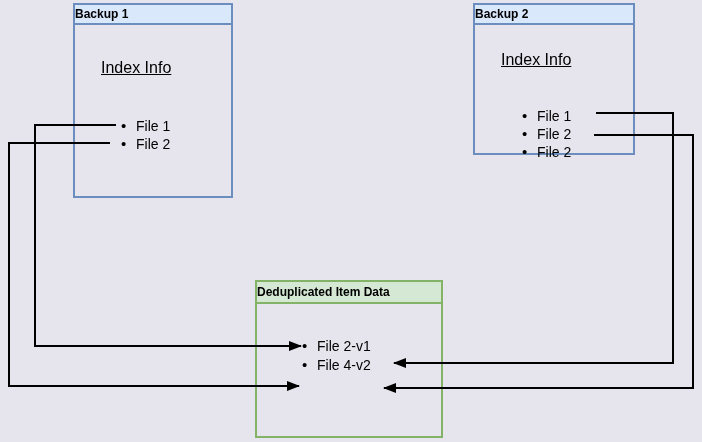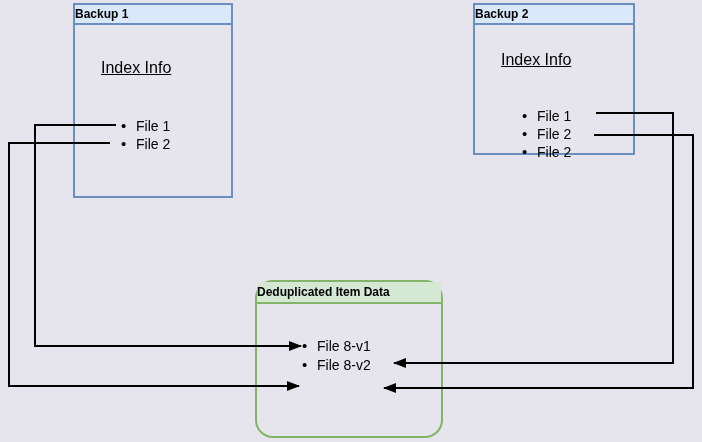--- a/index.html
+++ b/index.html
@@ -32,21 +32,21 @@
     font-size: 12px;
     border-bottom: 2px solid;
   }
   .backup-box { border-color: var(--blue-border); }
   .backup-box .box-header { height: 20px; background: var(--blue-fill); border-color: var(--blue-border); }
   .dedup-box { border-color: var(--green-border); }
   .dedup-box .box-header { height: 22px; background: var(--green-fill); border-color: var(--green-border); }
 
   .backup1 { left: 73px; top: 3px; width: 160px; height: 195px; }
   .backup2 { left: 473px; top: 3px; width: 162px; height: 152px; }
-  .dedup   { left: 255px; top: 280px; width: 188px; height: 158px; border-radius: 18px; }
+  .dedup   { left: 255px; top: 280px; width: 188px; height: 158px; }
 
   .subtitle { position: absolute; font-size: 16px; text-decoration: underline; }
   .backup1 .subtitle { left: 26px; top: 54px; }
   .backup2 .subtitle { left: 26px; top: 46px; }
 
   ul.file-list { position: absolute; list-style: none; }
   ul.file-list li {
     height: 18px;
     line-height: 18px;
     font-size: 14px;
@@ -97,22 +97,22 @@
         <li>File 2</li>
         <li>File 2</li>
       </ul>
   </div>
 
   <div class="box dedup-box dedup">
     <div class="box-header">
       <span>Deduplicated Item Data</span>
     </div>
     <ul class="file-list">
-        <li>File 8-v1</li>
-        <li>File 8-v2</li>
+        <li>File 2-v1</li>
+        <li>File 4-v2</li>
       </ul>
   </div>
 
   <svg class="connector-layer" viewBox="0 0 702 442" xmlns="http://www.w3.org/2000/svg">
     <defs>
       <marker id="arrowhead" markerWidth="13" markerHeight="10" refX="12" refY="5" orient="auto" markerUnits="userSpaceOnUse">
         <path d="M0,0 L13,5 L0,10 z" fill="#000000"></path>
       </marker>
     </defs>
   <polyline points="116,125 35,125 35,346 301,346" fill="none" stroke="#000000" stroke-width="2" marker-end="url(#arrowhead)"></polyline>

